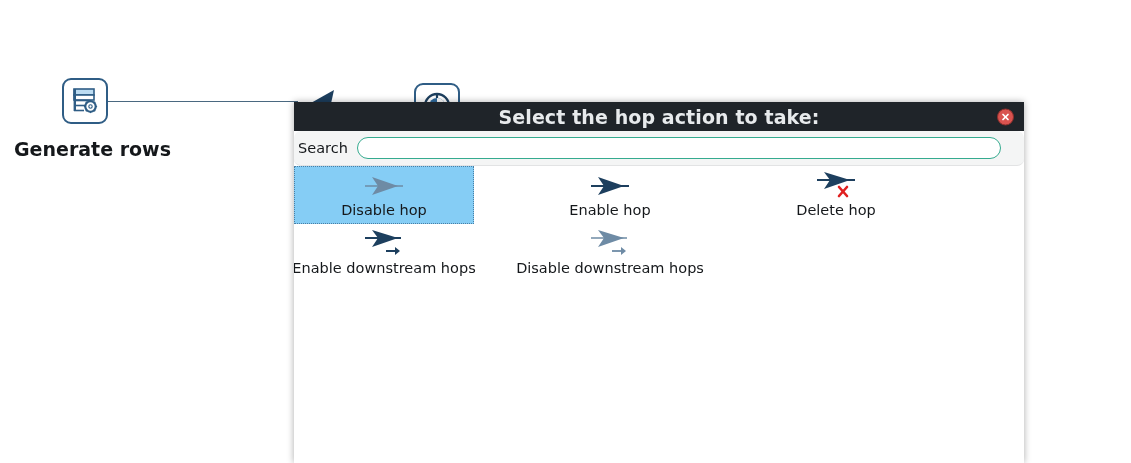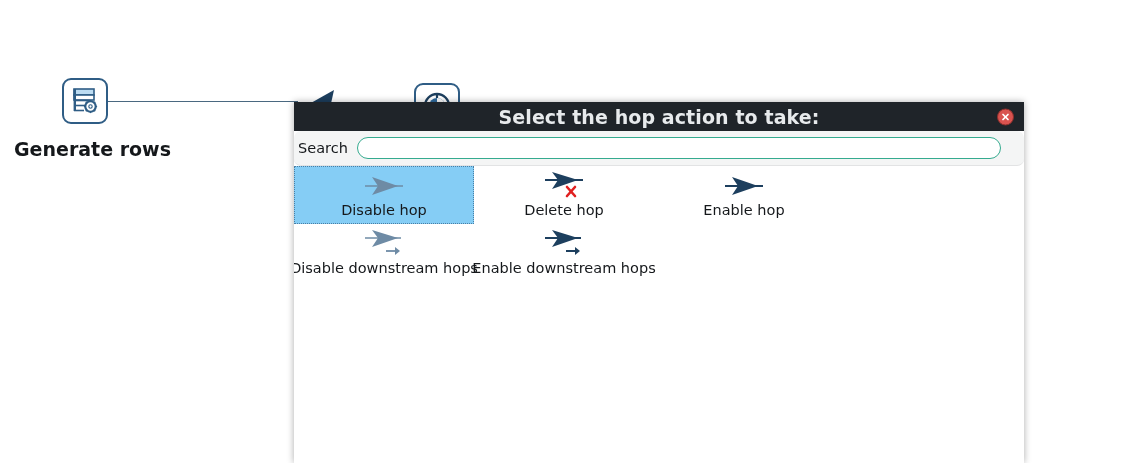--- a/index.html
+++ b/index.html
@@ -124,20 +124,21 @@
   }
 
   #items-area {
     flex: 1;
     background: #ffffff;
     position: relative;
     padding: 0;
   }
   .item-row {
     display: flex;
+    gap: 46px;
   }
   .item {
     width: 180px;
     height: 58px;
     box-sizing: border-box;
     display: flex;
     flex-direction: column;
     align-items: center;
     justify-content: flex-start;
     padding-top: 6px;
@@ -250,63 +251,63 @@
           <svg width="46" height="24" viewBox="0 0 46 24">
             <line x1="4" y1="12" x2="42" y2="12" stroke="#6e8ba5" stroke-width="1.6"></line>
             <path d="M11 3 L37 12 L11 21 L17 12 Z" fill="#6e8ba5"></path>
           </svg>
         </span>
         <span class="lbl">Disable hop</span>
       </div>
 
       <div class="item">
         <span class="icon">
+          <svg width="46" height="24" viewBox="0 0 46 24">
+            <line x1="4" y1="12" x2="42" y2="12" stroke="#1d3f5e" stroke-width="1.8"></line>
+            <path d="M11 3 L37 12 L11 21 L17 12 Z" fill="#1d3f5e"></path>
+          </svg>
+        </span>
+        <span class="lbl">Enable hop</span>
+      </div>
+
+      <div class="item">
+        <span class="icon">
           <svg width="46" height="30" viewBox="0 0 46 30">
             <line x1="4" y1="9" x2="42" y2="9" stroke="#1d3f5e" stroke-width="1.8"></line>
             <path d="M11 1 L37 9 L11 18 L17 9 Z" fill="#1d3f5e"></path>
             <g stroke="#e02020" stroke-width="2.6" stroke-linecap="round">
               <line x1="26" y1="16" x2="34" y2="25"></line>
               <line x1="34" y1="16" x2="26" y2="25"></line>
             </g>
           </svg>
         </span>
         <span class="lbl">Delete hop</span>
       </div>
+    </div>
+
+    <div class="item-row">
 
       <div class="item">
         <span class="icon">
-          <svg width="46" height="24" viewBox="0 0 46 24">
-            <line x1="4" y1="12" x2="42" y2="12" stroke="#1d3f5e" stroke-width="1.8"></line>
-            <path d="M11 3 L37 12 L11 21 L17 12 Z" fill="#1d3f5e"></path>
-          </svg>
-        </span>
-        <span class="lbl">Enable hop</span>
-      </div>
-    </div>
-
-    <div class="item-row">
+          <svg width="46" height="30" viewBox="0 0 46 30">
+            <line x1="4" y1="9" x2="40" y2="9" stroke="#1d3f5e" stroke-width="1.8"></line>
+            <path d="M11 1 L37 9 L11 18 L17 9 Z" fill="#1d3f5e"></path>
+            <line x1="25" y1="22" x2="37" y2="22" stroke="#1d3f5e" stroke-width="2"></line>
+            <path d="M34 18 L39 22 L34 26 Z" fill="#1d3f5e"></path>
+          </svg>
+        </span>
+        <span class="lbl">Enable downstream hops</span>
+      </div>
 
       <div class="item">
         <span class="icon">
           <svg width="46" height="30" viewBox="0 0 46 30">
             <line x1="4" y1="9" x2="40" y2="9" stroke="#6e8ba5" stroke-width="1.6"></line>
             <path d="M11 1 L37 9 L11 18 L17 9 Z" fill="#6e8ba5"></path>
             <line x1="25" y1="22" x2="37" y2="22" stroke="#6e8ba5" stroke-width="1.8"></line>
             <path d="M34 18 L39 22 L34 26 Z" fill="#6e8ba5"></path>
           </svg>
         </span>
         <span class="lbl">Disable downstream hops</span>
       </div>
-
-      <div class="item">
-        <span class="icon">
-          <svg width="46" height="30" viewBox="0 0 46 30">
-            <line x1="4" y1="9" x2="40" y2="9" stroke="#1d3f5e" stroke-width="1.8"></line>
-            <path d="M11 1 L37 9 L11 18 L17 9 Z" fill="#1d3f5e"></path>
-            <line x1="25" y1="22" x2="37" y2="22" stroke="#1d3f5e" stroke-width="2"></line>
-            <path d="M34 18 L39 22 L34 26 Z" fill="#1d3f5e"></path>
-          </svg>
-        </span>
-        <span class="lbl">Enable downstream hops</span>
-      </div>
     </div>
   </div>
 </div>
 
 </body></html>

